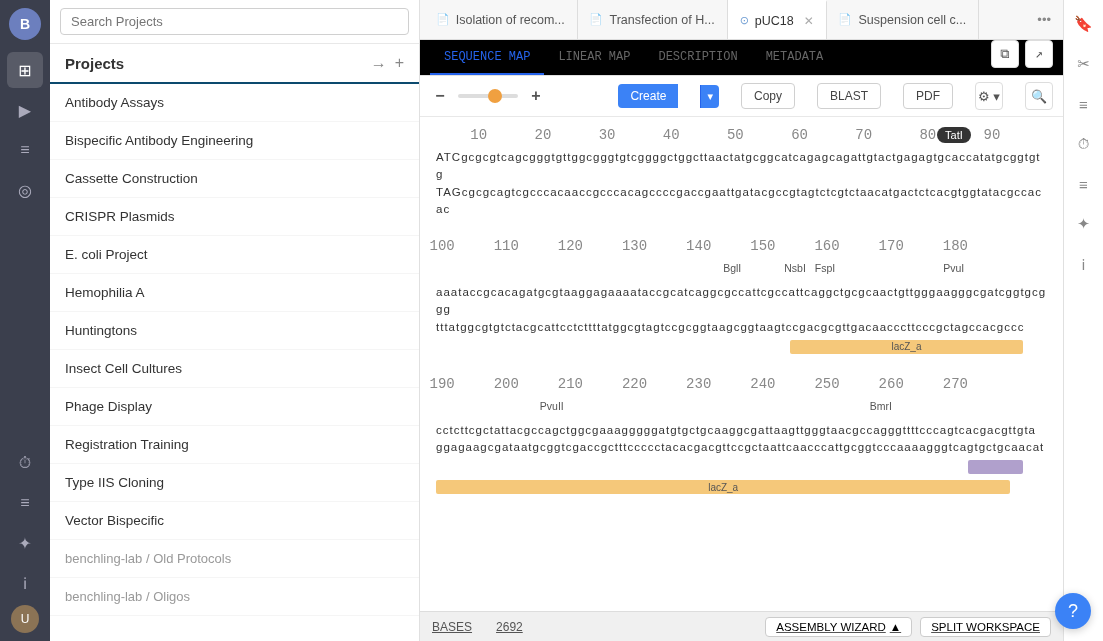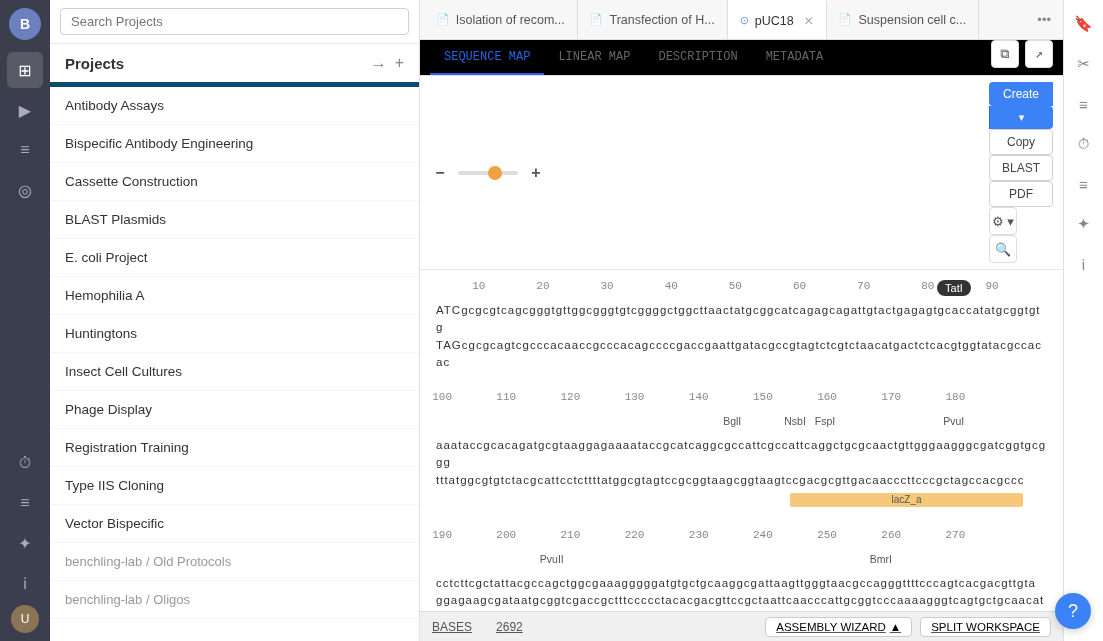--- a/index.html
+++ b/index.html
@@ -55,21 +55,21 @@
       border: 1px solid #d0d0d0;
       border-radius: 4px;
       font-size: 13px;
       color: #666;
       outline: none;
     }
     .sidebar-header {
       display: flex;
       align-items: center;
       padding: 10px 15px;
-      border-bottom: 5px solid #0c4a6e;
+      border-bottom: 2px solid #0c4a6e;
       gap: 20px;
     }
     .sidebar-title {
       font-size: 15px;
       font-weight: 600;
       color: #333;
       flex: 1;
     }
     .sidebar-header-icons {
       display: flex;
@@ -205,22 +205,22 @@
       width: 14px; height: 14px;
       background: #f0a040;
       border-radius: 50%;
       position: absolute;
       top: -5px;
       left: 30px;
     }
     .toolbar-right {
       margin-left: auto;
       display: flex;
-      gap: 0;
-      flex-direction: column;
+      gap: 22px;
+      align-items: center;
     }
     .btn-create {
       background: #3b82f6;
       color: white;
       border: none;
       border-radius: 4px 0 0 4px;
       padding: 5px 12px;
       font-size: 12px;
       cursor: pointer;
     }
@@ -254,21 +254,21 @@
       font-size: 12px;
     }
 
     
     .seq-block { margin-bottom: 20px; }
     .seq-ruler {
       display: flex;
       position: relative;
       height: 20px;
       color: #888;
-      font-size: 11px;
+      font-size: 14px;
       margin-bottom: 2px;
     }
     .ruler-mark {
       position: absolute;
       transform: translateX(-50%);
     }
     .seq-line {
       font-family: Liberation Sans, sans-serif;
       font-size: 11.5px;
       color: #333;
@@ -414,21 +414,21 @@
     <div class="sidebar-header-icons">
       <span class="sidebar-header-icon">→</span>
       <span class="sidebar-header-icon">+</span>
     </div>
   </div>
   <div class="project-list">
 
   <div class="project-item">Antibody Assays</div>
       <div class="project-item">Bispecific Antibody Engineering</div>
       <div class="project-item">Cassette Construction</div>
-      <div class="project-item">BLAST Plasmids</div>
+      <div class="project-item">CRISPR Plasmids</div>
       <div class="project-item">E. coli Project</div>
       <div class="project-item">Hemophilia A</div>
       <div class="project-item">Huntingtons</div>
       <div class="project-item">Insect Cell Cultures</div>
       <div class="project-item">Phage Display</div>
       <div class="project-item">Registration Training</div>
       <div class="project-item">Type IIS Cloning</div>
       <div class="project-item">Vector Bispecific</div>
       <div class="project-item secondary">benchling-lab / Old Protocols</div>
       <div class="project-item secondary">benchling-lab / Oligos</div>

